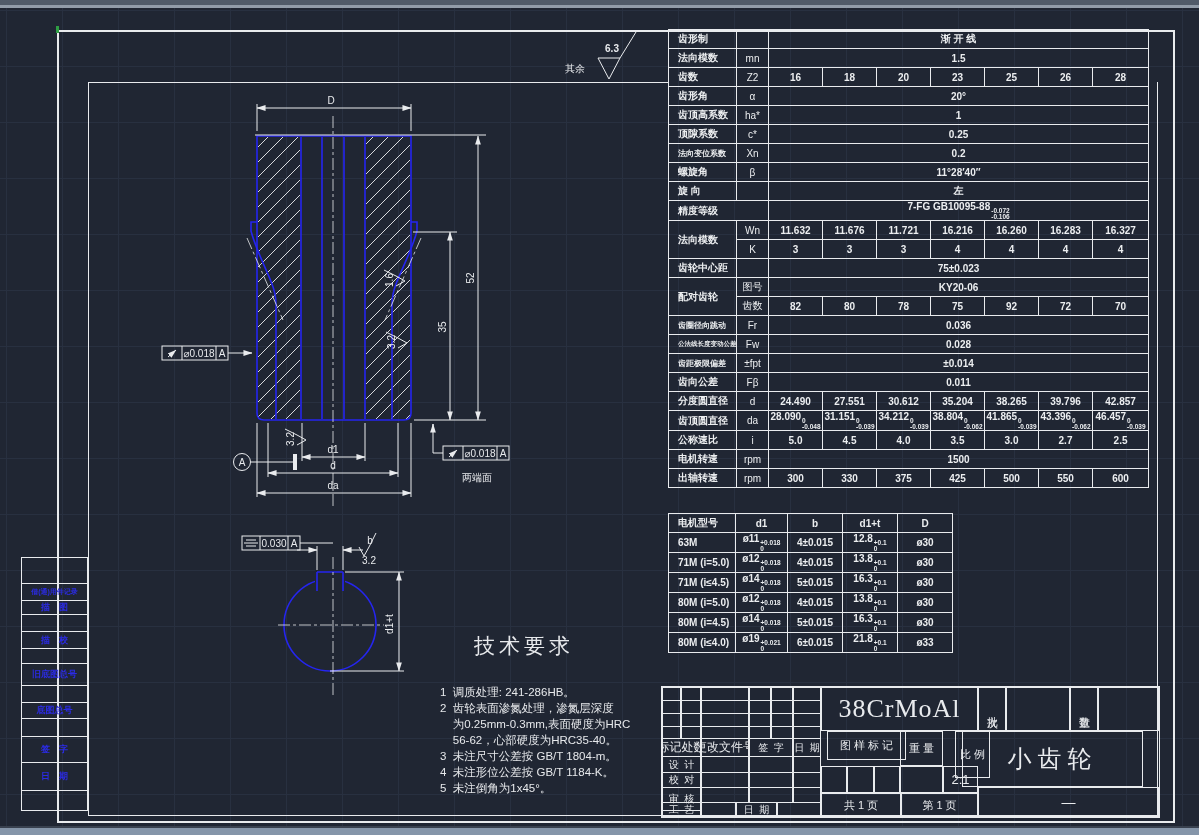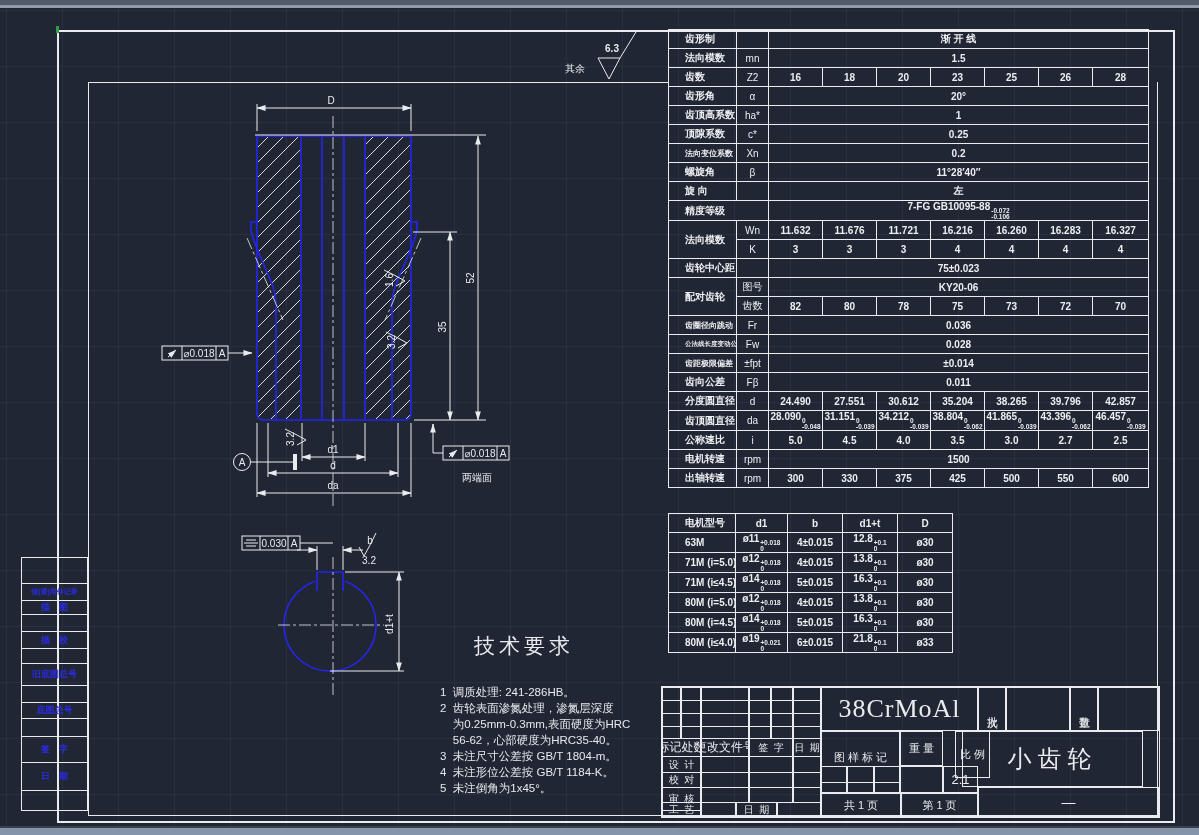--- a/index.html
+++ b/index.html
@@ -15,21 +15,21 @@
     background:linear-gradient(#39414f 0 2px,#8595a9 2px 9px)}
   .obord{position:absolute;left:57px;top:30px;width:1118px;height:793px;
     border:2px solid #e9ebee;box-sizing:border-box}
   .fl{position:absolute;background:#e9ebee}
   .gtick{position:absolute;left:56px;top:26px;width:3px;height:7px;background:#2f9e44}
 
   table.cad{border-collapse:collapse;table-layout:fixed;position:absolute}
   table.cad td{border:1px solid #e9ebee;color:#eceef0;text-align:center;
     font-size:10px;font-weight:600;height:18px;padding:0 1px;
     white-space:nowrap;overflow:hidden}
-  table.cad td.lbl{text-align:left;padding-left:16px}
+  table.cad td.lbl{text-align:left;padding-left:9px}
   table.cad td.sym{font-weight:400}
   .gtable{left:668px;top:29px;width:480px}
   .mtable{left:668px;top:513px;width:284px}
   .mtable td{height:19px}
   .tol{display:inline-flex;flex-direction:column;vertical-align:-3px;margin-left:1px}
   .tol i{font-style:normal;font-size:6.5px;line-height:6px;font-weight:600;text-align:left}
 
   .tech{position:absolute;left:440px;top:632px;width:240px;color:#e7e9ec}
   .tech .tit{font-size:21px;letter-spacing:4px;margin:0 0 24px 34px}
   .tech .ln{font-size:11.5px;line-height:16px;white-space:pre}
@@ -300,21 +300,21 @@
           <td rowspan="2" class="lbl"><span>配对齿轮</span></td>
           <td class="sym"><span>图号</span></td>
           <td colspan="7"><span>KY20-06</span></td>
         </tr>
         <tr>
           <td class="sym"><span>齿数</span></td>
           <td><span>82</span></td>
           <td><span>80</span></td>
           <td><span>78</span></td>
           <td><span>75</span></td>
-          <td><span>73</span></td>
+          <td><span>92</span></td>
           <td><span>72</span></td>
           <td><span>70</span></td>
         </tr>
         <tr>
           <td class="lbl" style="font-size: 8px;"><span>齿圈径向跳动</span></td>
           <td class="sym"><span>Fr</span></td>
           <td colspan="7"><span>0.036</span></td>
         </tr>
         <tr>
           <td class="lbl" style="font-size: 6.5px;"><span>公法线长度变动公差</span></td>
@@ -542,21 +542,21 @@
     <div class="c" style="left:0;top:100px;width:39px;height:24px;font-size:10px">审  核</div>
     <div class="c" style="left:39px;top:100px;width:48px;height:16px"></div>
     <div class="c" style="left:87px;top:100px;width:44px;height:16px"></div>
     <div class="c" style="left:131px;top:100px;width:28px;height:16px"></div>
     <div class="c" style="left:0;top:115px;width:39px;height:15px;font-size:10px">工  艺</div>
     <div class="c" style="left:39px;top:115px;width:35px;height:15px"></div>
     <div class="c" style="left:74px;top:115px;width:41px;height:15px;font-size:10px">日  期</div>
     <div class="c" style="left:115px;top:115px;width:44px;height:15px"></div>
 
     <div class="c big" style="left:159px;top:0;width:157px;height:44px">38CrMoAl</div>
-    <div class="c" style="left:159px;top:44px;width:79px;height:52px">图 样 标 记</div>
+    <div class="c" style="left:165px;top:44px;width:79px;height:29px">图 样 标 记</div>
     <div class="c" style="left:238px;top:44px;width:43px;height:35px">重 量</div>
     <div class="c" style="left:293px;top:44px;width:35px;height:47px">比 例</div>
     <div class="c" style="left:159px;top:79px;width:26px;height:27px"></div>
     <div class="c" style="left:185px;top:79px;width:27px;height:27px"></div>
     <div class="c" style="left:212px;top:79px;width:26px;height:27px"></div>
     <div class="c" style="left:238px;top:79px;width:43px;height:27px"></div>
     <div class="c" style="left:281px;top:79px;width:35px;height:27px;font-size:13px">2:1</div>
     <div class="c" style="left:159px;top:106px;width:80px;height:24px">共 1 页</div>
     <div class="c" style="left:239px;top:106px;width:77px;height:24px">第 1 页</div>
 

